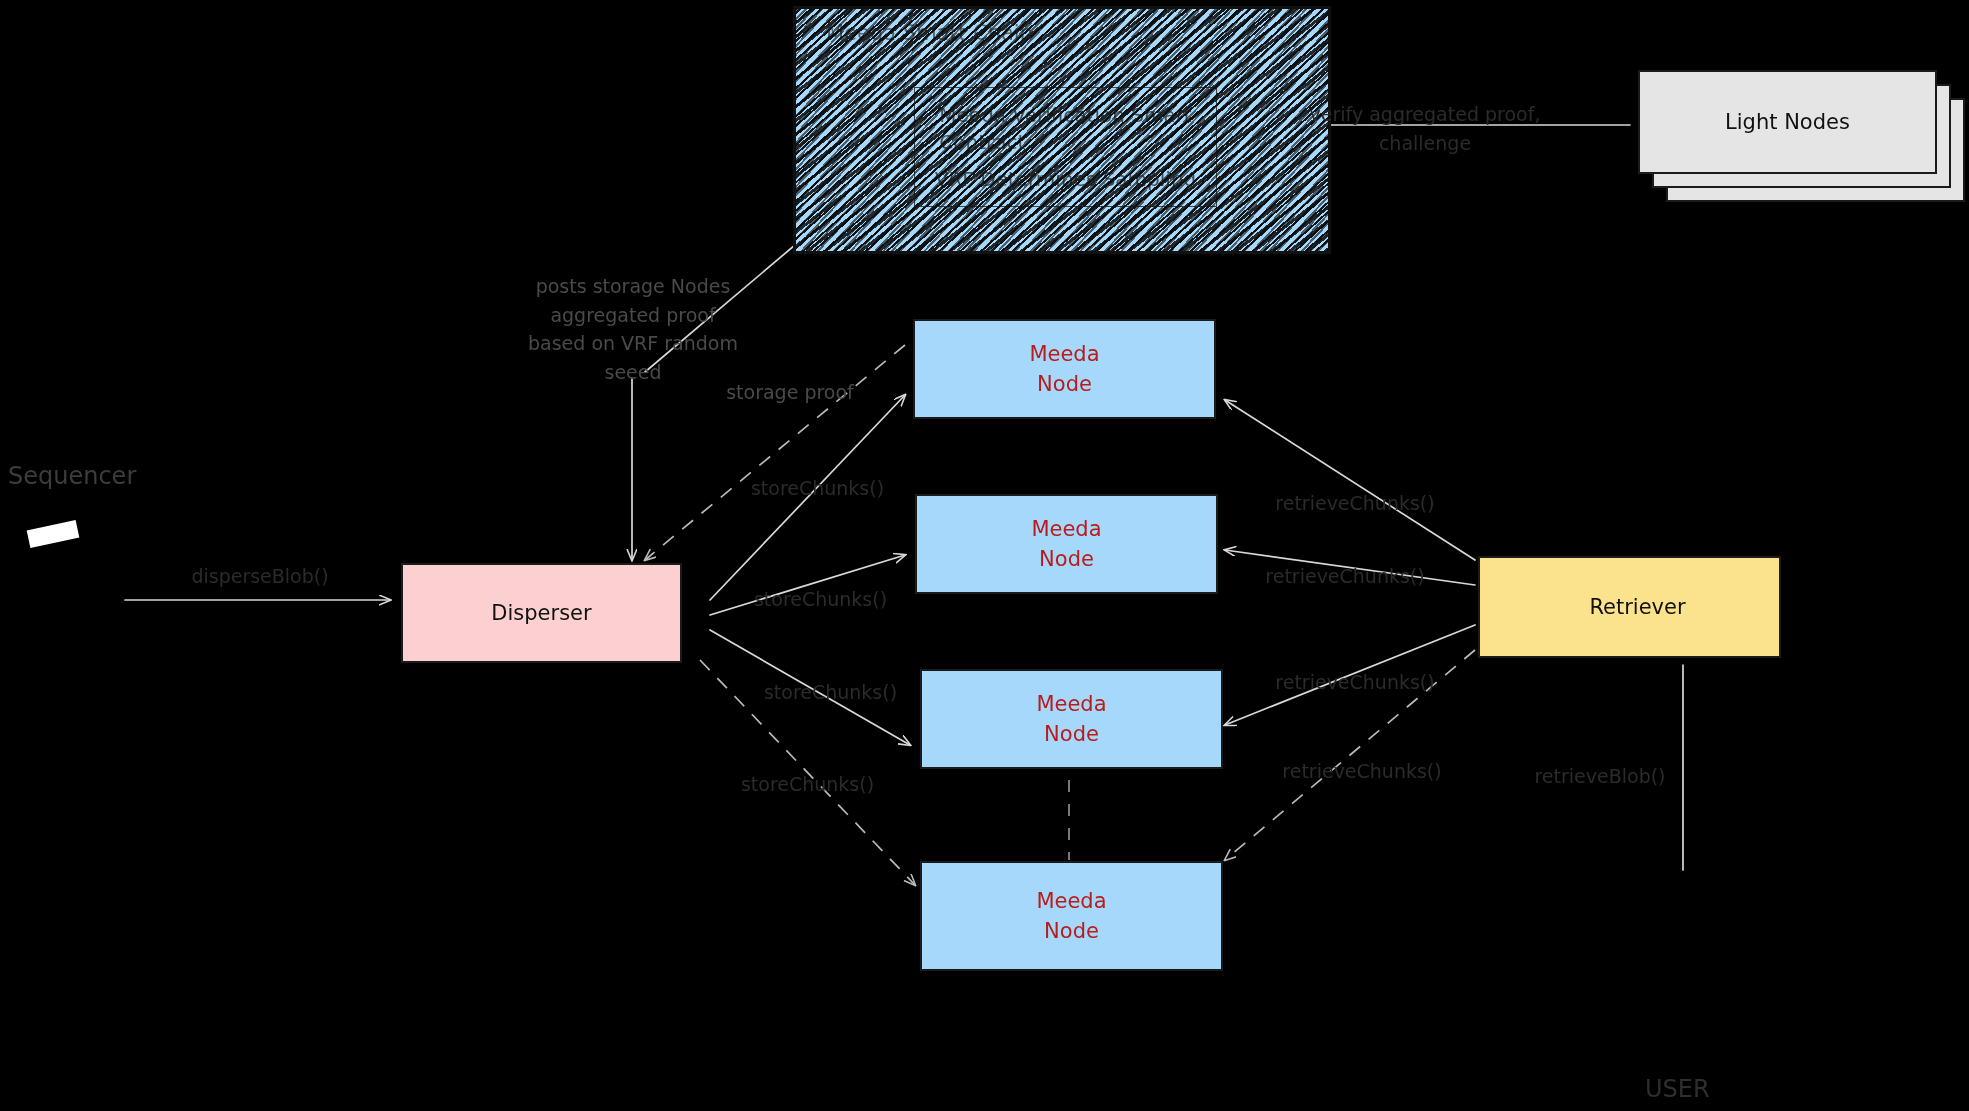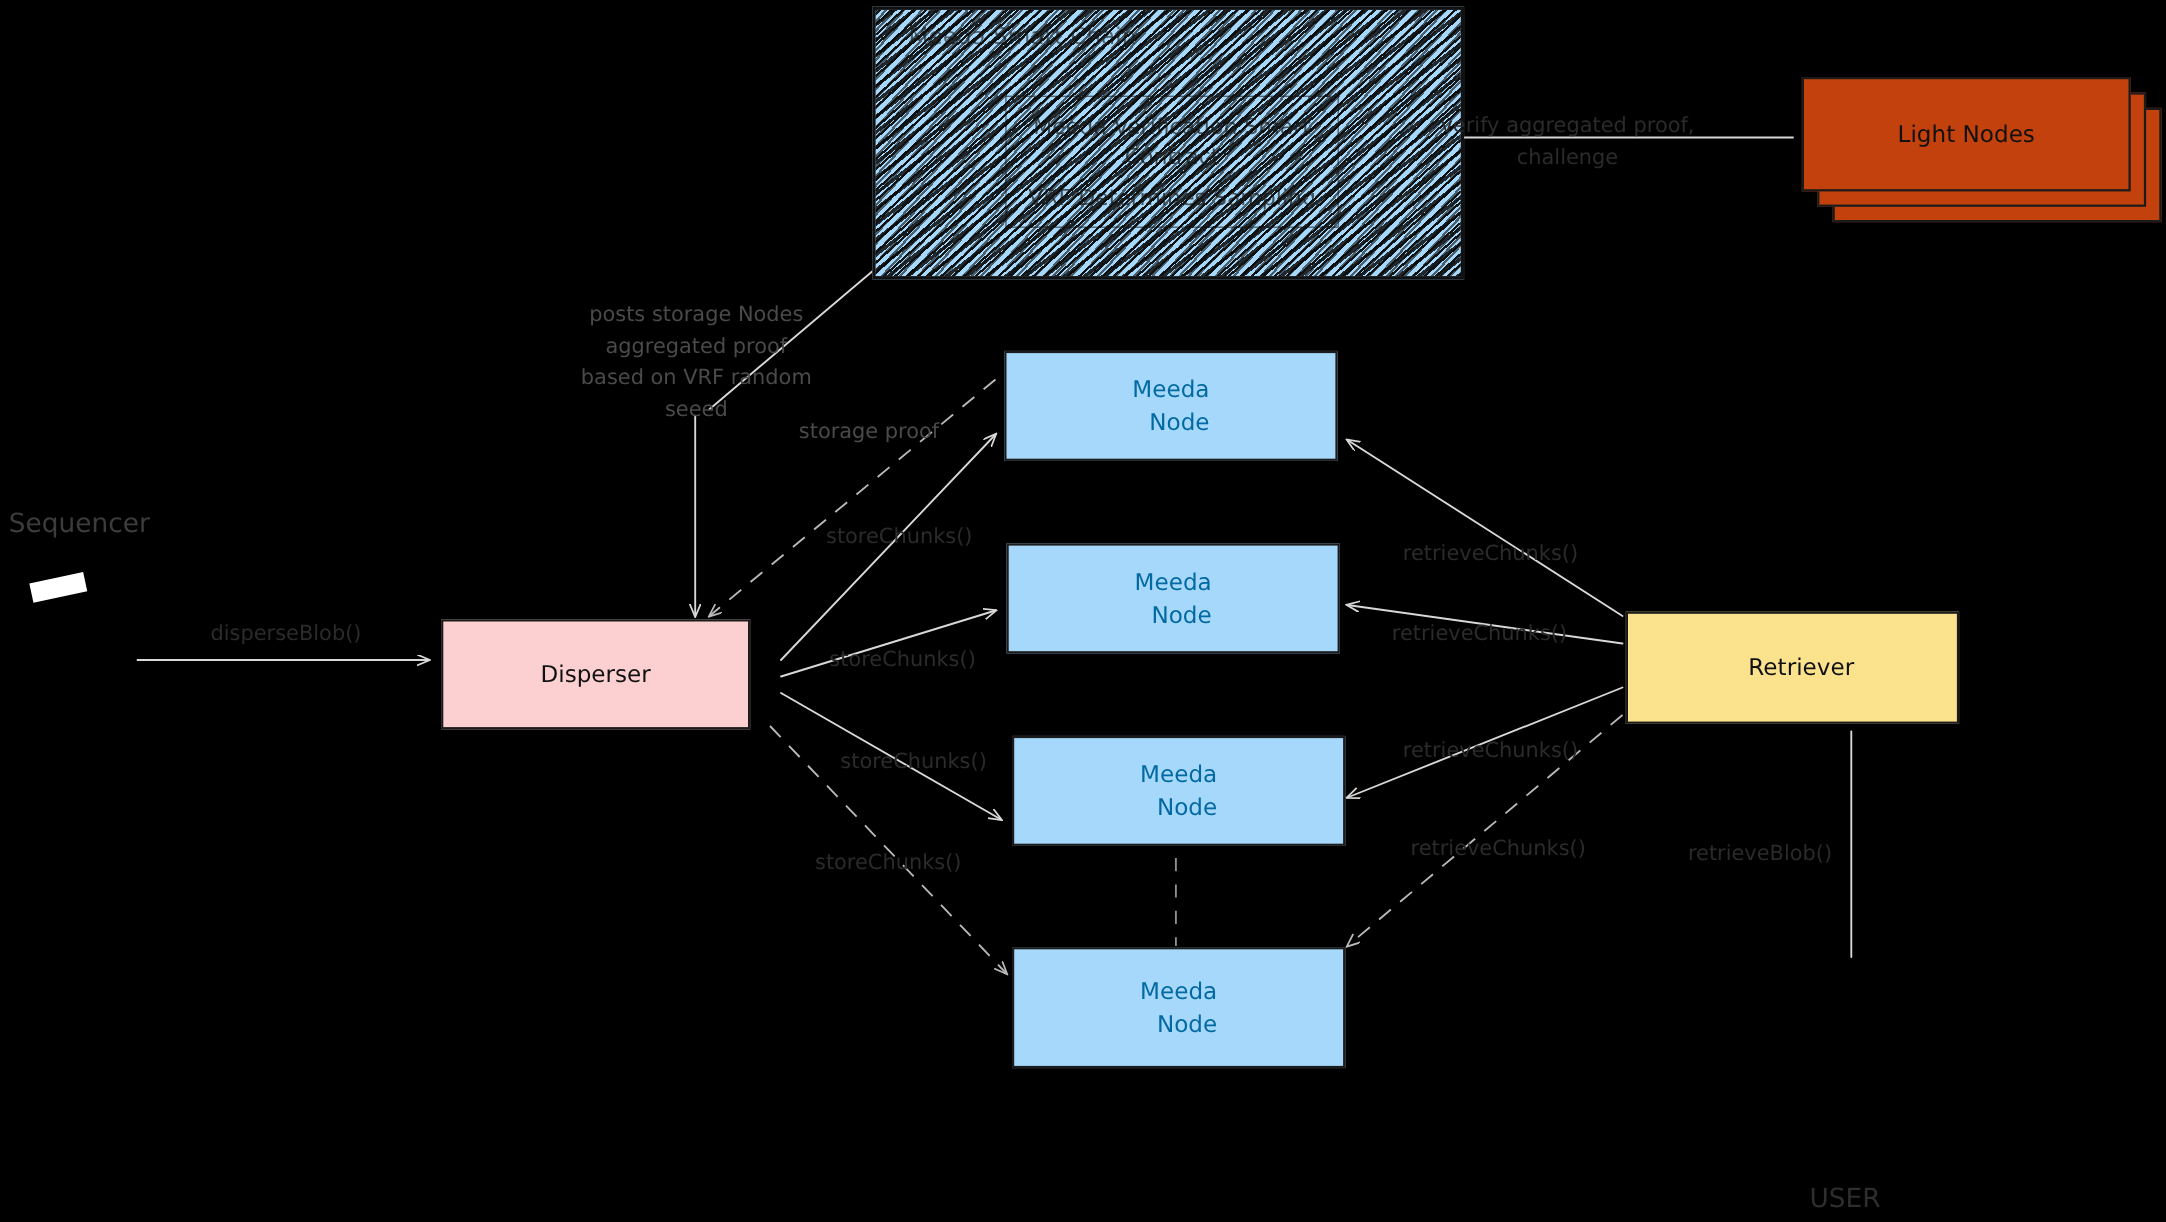--- a/index.html
+++ b/index.html
@@ -7,47 +7,47 @@
     width:1969px;height:1111px;overflow:hidden;position:relative;
     font-family:"DejaVu Sans", sans-serif;
   }
   #stage{position:absolute;left:0;top:0;width:1969px;height:1111px;}
   svg#wires{position:absolute;left:0;top:0;width:1969px;height:1111px;}
 
   .node{position:absolute;box-sizing:border-box;display:flex;align-items:center;
         justify-content:center;text-align:center;line-height:1.45;}
   .node .lbl{white-space:pre-line;}
 
-  .blue{background:#a5d8fb;border:2px solid #1b1b1b;color:#0369a1;font-size:21px;text-align:right;}
+  .blue{background:#a5d8fb;border:2px solid #1b1b1b;color:#b91c1c;font-size:21px;}
   .pink{background:#fcd0d0;border:2px solid #1b1b1b;color:#111;font-size:21px;}
   .yellow{background:#fbe38e;border:2px solid #1b1b1b;color:#111;font-size:21px;padding-left:16px;}
 
   
   .stack{position:absolute;}
-  .stack .sheet{position:absolute;background:#c2410c;border:2px solid #1b1b1b;}
+  .stack .sheet{position:absolute;background:#e5e5e5;border:2px solid #1b1b1b;}
   .stack .sheet.s3{left:28px;top:28px;}
   .stack .sheet.s2{left:14px;top:14px;}
   .stack .sheet.s1{left:0;top:0;display:flex;align-items:center;justify-content:center;
                    color:#111;font-size:21px;}
 
   
   .chain{position:absolute;border:3px solid #111;box-sizing:border-box;
          background-color:#a5d8fb;
          background-image:
             repeating-linear-gradient(-42deg, rgba(10,10,10,.95) 0 2px, rgba(10,10,10,0) 2px 7px),
             repeating-linear-gradient(-38deg, rgba(10,10,10,.85) 0 3px, rgba(10,10,10,0) 3px 11px),
             repeating-linear-gradient(-47deg, rgba(10,10,10,.6) 0 2px, rgba(10,10,10,0) 2px 6px);
   }
   .chain .title{position:absolute;left:30px;top:12px;font-size:21px;color:#1a1a1a;
                 opacity:.62;white-space:nowrap;}
   .chain .inner{position:absolute;left:118px;top:78px;width:303px;height:120px;
                 border:1px solid rgba(17,17,17,.75);box-sizing:border-box;
                 display:flex;flex-direction:column;align-items:center;justify-content:center;
                 gap:10px;}
-  .chain .inner .l{font-size:20px;color:#1a1a1a;opacity:.72;text-align:center;
+  .chain .inner .l{font-size:20px;color:#1a1a1a;opacity:.72;
                    line-height:1.35;white-space:pre-line;}
 
   .edge-label{position:absolute;color:#2b2b2b;font-size:19px;white-space:pre-line;
               text-align:center;line-height:1.5;}
   .edge-label.dim{color:#4a4a4a;}
 
   .actor{position:absolute;color:#3c3c3c;font-size:24px;white-space:nowrap;}
   .actor.user{color:#2e2e2e;}
 
   .seq-tick{position:absolute;background:#ffffff;transform:rotate(-12deg);}

